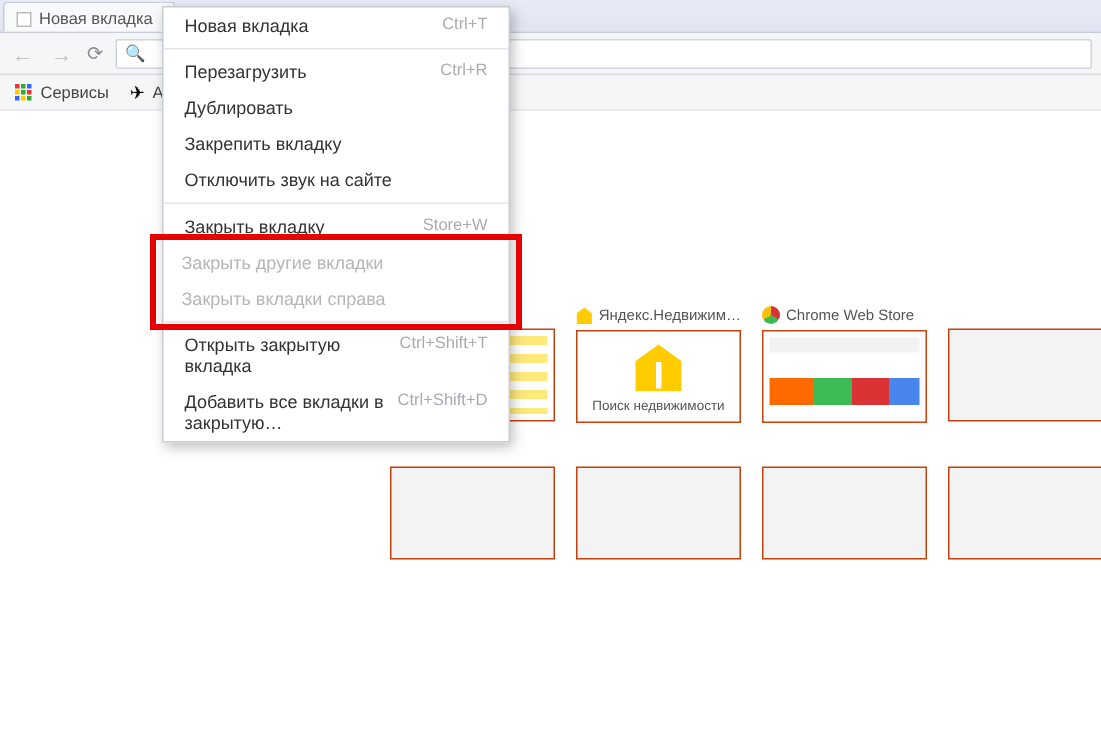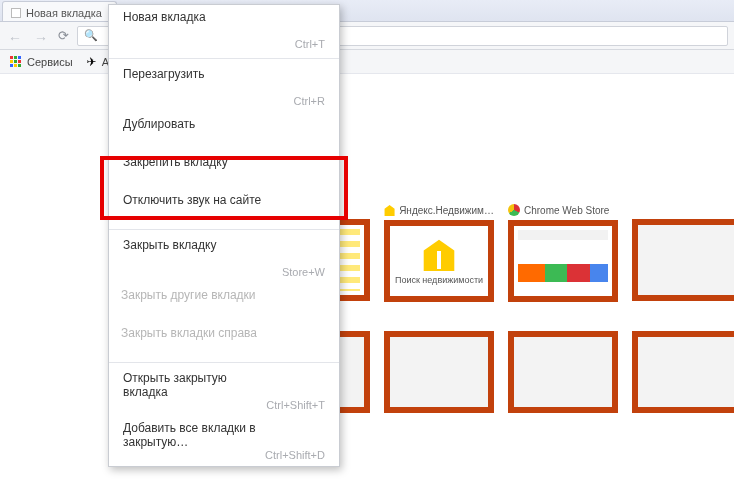--- a/index.html
+++ b/index.html
@@ -110,23 +110,23 @@
     color: #555;
     display: flex;
     align-items: center;
     gap: 4px;
     margin-bottom: 4px;
     white-space: nowrap;
     overflow: hidden;
     text-overflow: ellipsis;
   }
   .thumb-img {
-    width: 110px; height: 82px;
+    width: 110px; height: 62px;
     background: #f3f3f3;
-    border: 6px solid #c2410c;
+    border: 1px solid #c2410c;
   }
   .thumb-img.yandex {
     background:
       linear-gradient(#fff,#fff) padding-box;
     position: relative;
   }
   .thumb-img.yandex::before{
     content:""; position:absolute; inset:4px;
     background:
       repeating-linear-gradient(#ffe97a 0 6px, #fff 6px 12px);
@@ -181,21 +181,21 @@
     color: #333;
     z-index: 50;
   }
   .ctx-item{
     display:flex; justify-content:space-between;
     padding: 5px 14px;
     cursor: default;
   }
   .ctx-item.disabled{ color:#b6b6b6;padding-left:12px; }
   .ctx-sep{ height:1px; background:#e3e5ea; margin:3px 0; }
-  .ctx-short{ color:#a9abb0; font-size:11px;margin-top:28px; }
+  .ctx-short{ color:#a9abb0; font-size:11px; }
   .ctx-item.disabled .ctx-short{ color:#d0d0d0; }
 
   
   .hl-box{
     position:absolute;
     top:156px; left:100px;
     width:248px; height:64px;
     border:4px solid #e60000;
     z-index:60;
     pointer-events:none;

